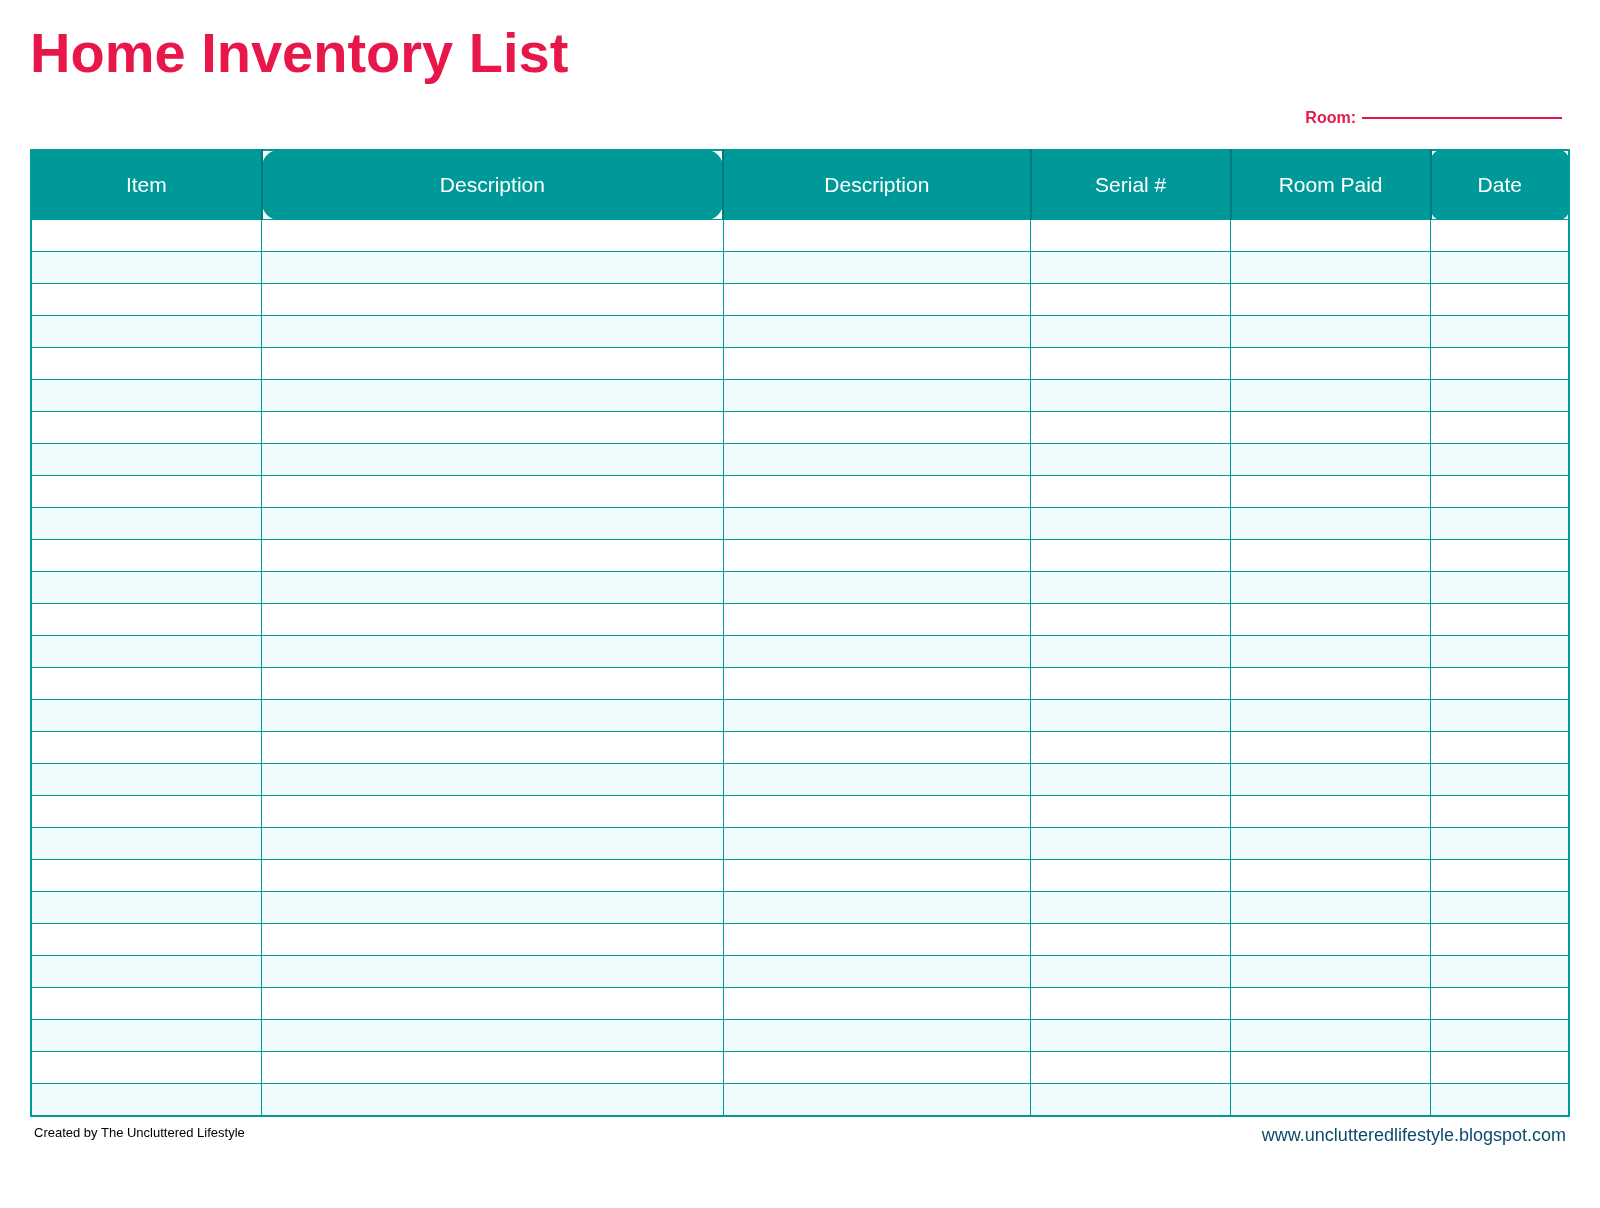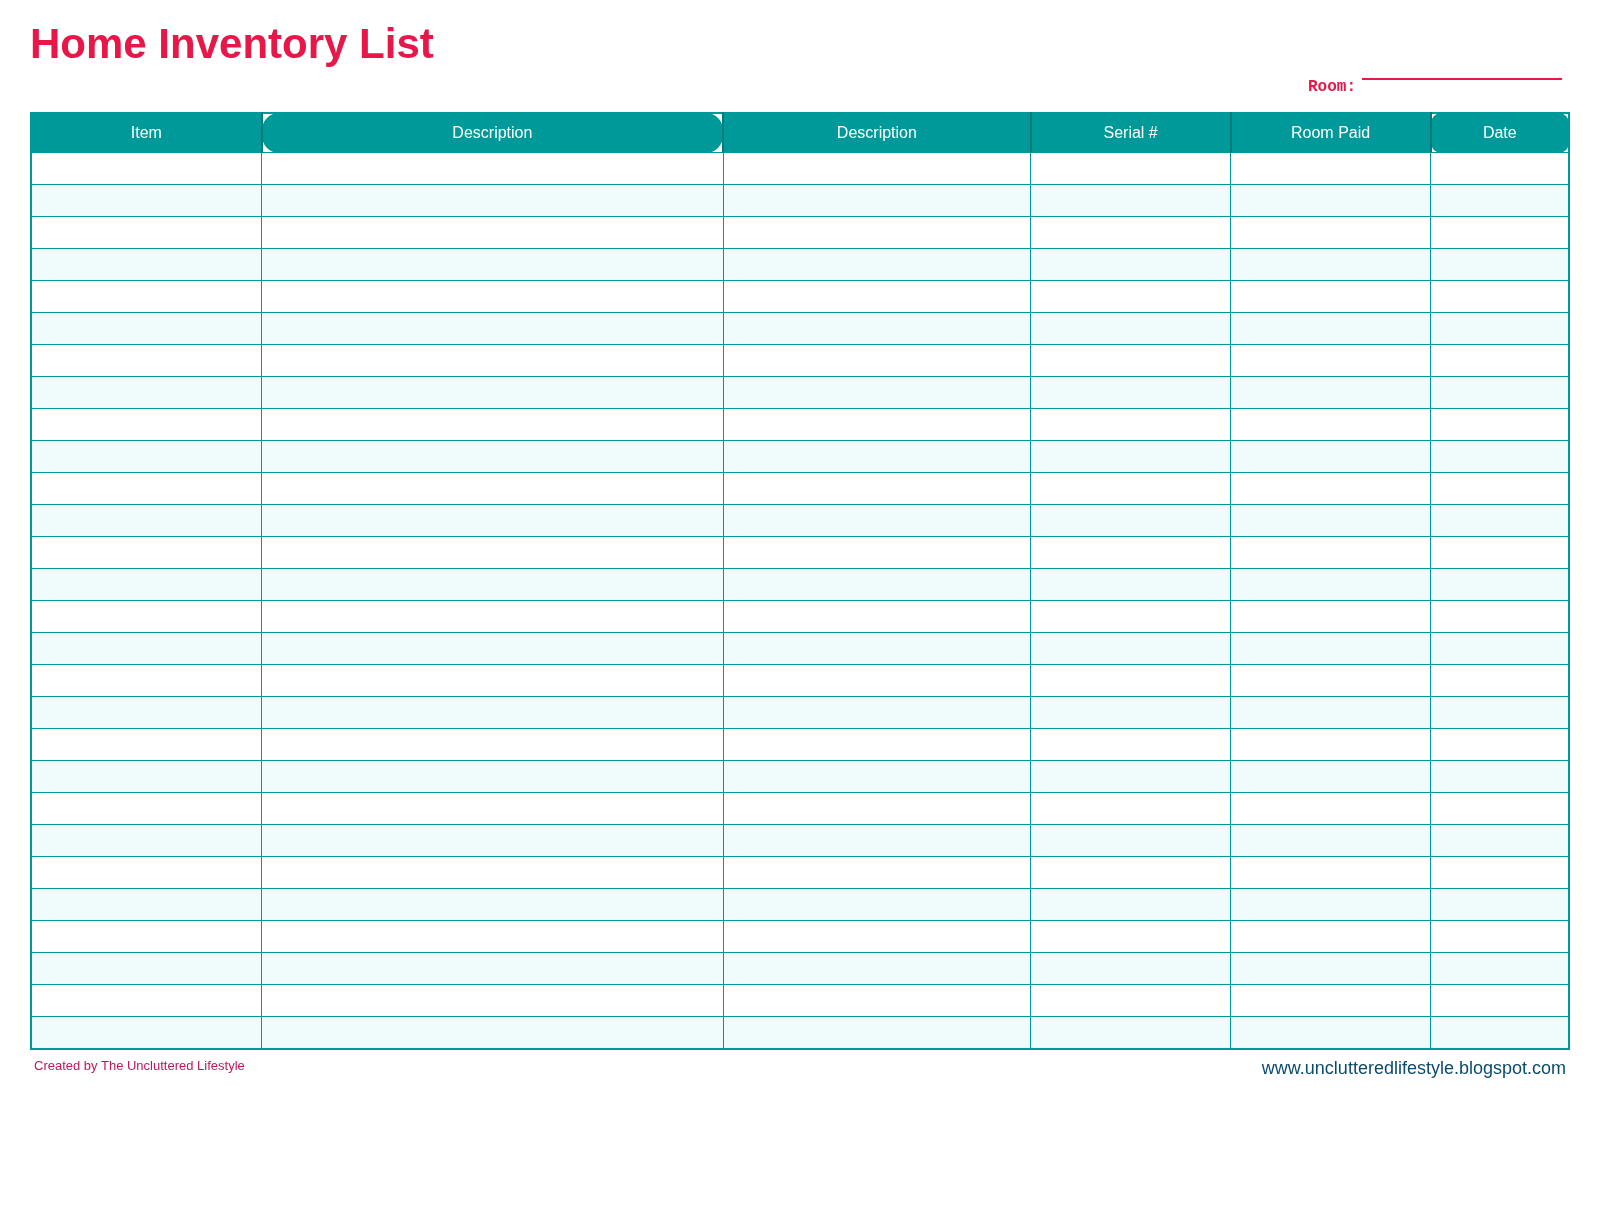--- a/index.html
+++ b/index.html
@@ -11,33 +11,32 @@
     body {
       background: #ffffff;
       font-family: Arial, sans-serif;
       width: 1600px;
       min-height: 1208px;
       padding: 20px 30px;
     }
 
     .page-title {
       color: #e8174a;
-      font-size: 42px;
+      font-size: 56px;
       font-weight: bold;
-      margin-bottom: 10px;
+      margin-bottom: 24px;
       font-family: Arial, sans-serif;
     }
 
     .room-row {
       display: flex;
       justify-content: flex-end;
-      align-items: flex-start;
-      margin-bottom: 16px;
+      align-items: center;
+      margin-bottom: 22px;
       padding-right: 8px;
-      font-family: Liberation Mono, monospace;
     }
 
     .room-label {
       color: #e8174a;
       font-size: 16px;
       font-weight: bold;
     }
 
     .room-line {
       display: inline-block;
@@ -52,23 +51,23 @@
       border-collapse: collapse;
       border: 2px solid #009999;
     }
 
     .inventory-table thead tr {
       background-color: #009999;
     }
 
     .inventory-table thead th {
       color: #ffffff;
-      font-size: 16px;
+      font-size: 21px;
       font-weight: normal;
-      padding: 10px 6px;
+      padding: 22px 6px;
       text-align: center;
       border-right: 2px solid #007a7a;
     }
 
     .inventory-table thead th:last-child {
       border-right: none;
     }
 
     .inventory-table tbody tr {
       height: 32px;
@@ -95,21 +94,21 @@
     .col-date { width: 9%; border-radius: 10px; }
 
     .footer {
       display: flex;
       justify-content: space-between;
       margin-top: 8px;
       padding: 0 4px;
     }
 
     .footer-left {
-      color: #be185d;
+      color: #000000;
       font-size: 13px;
     }
 
     .footer-right {
       color: #0c4a6e;
       font-size: 18px;
       margin-left: 40px;
     }
   </style>
 </head>

